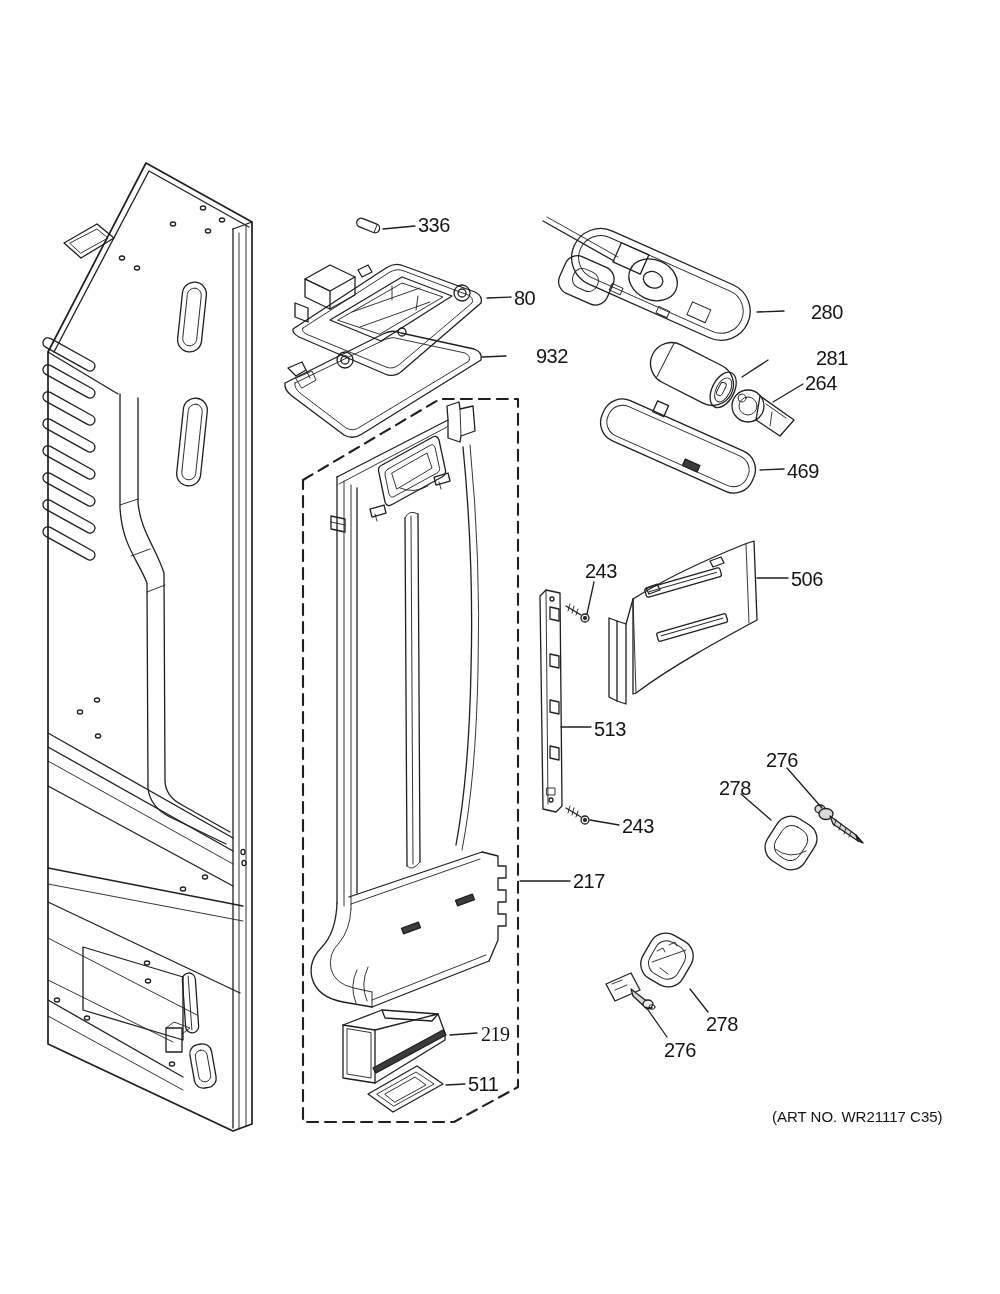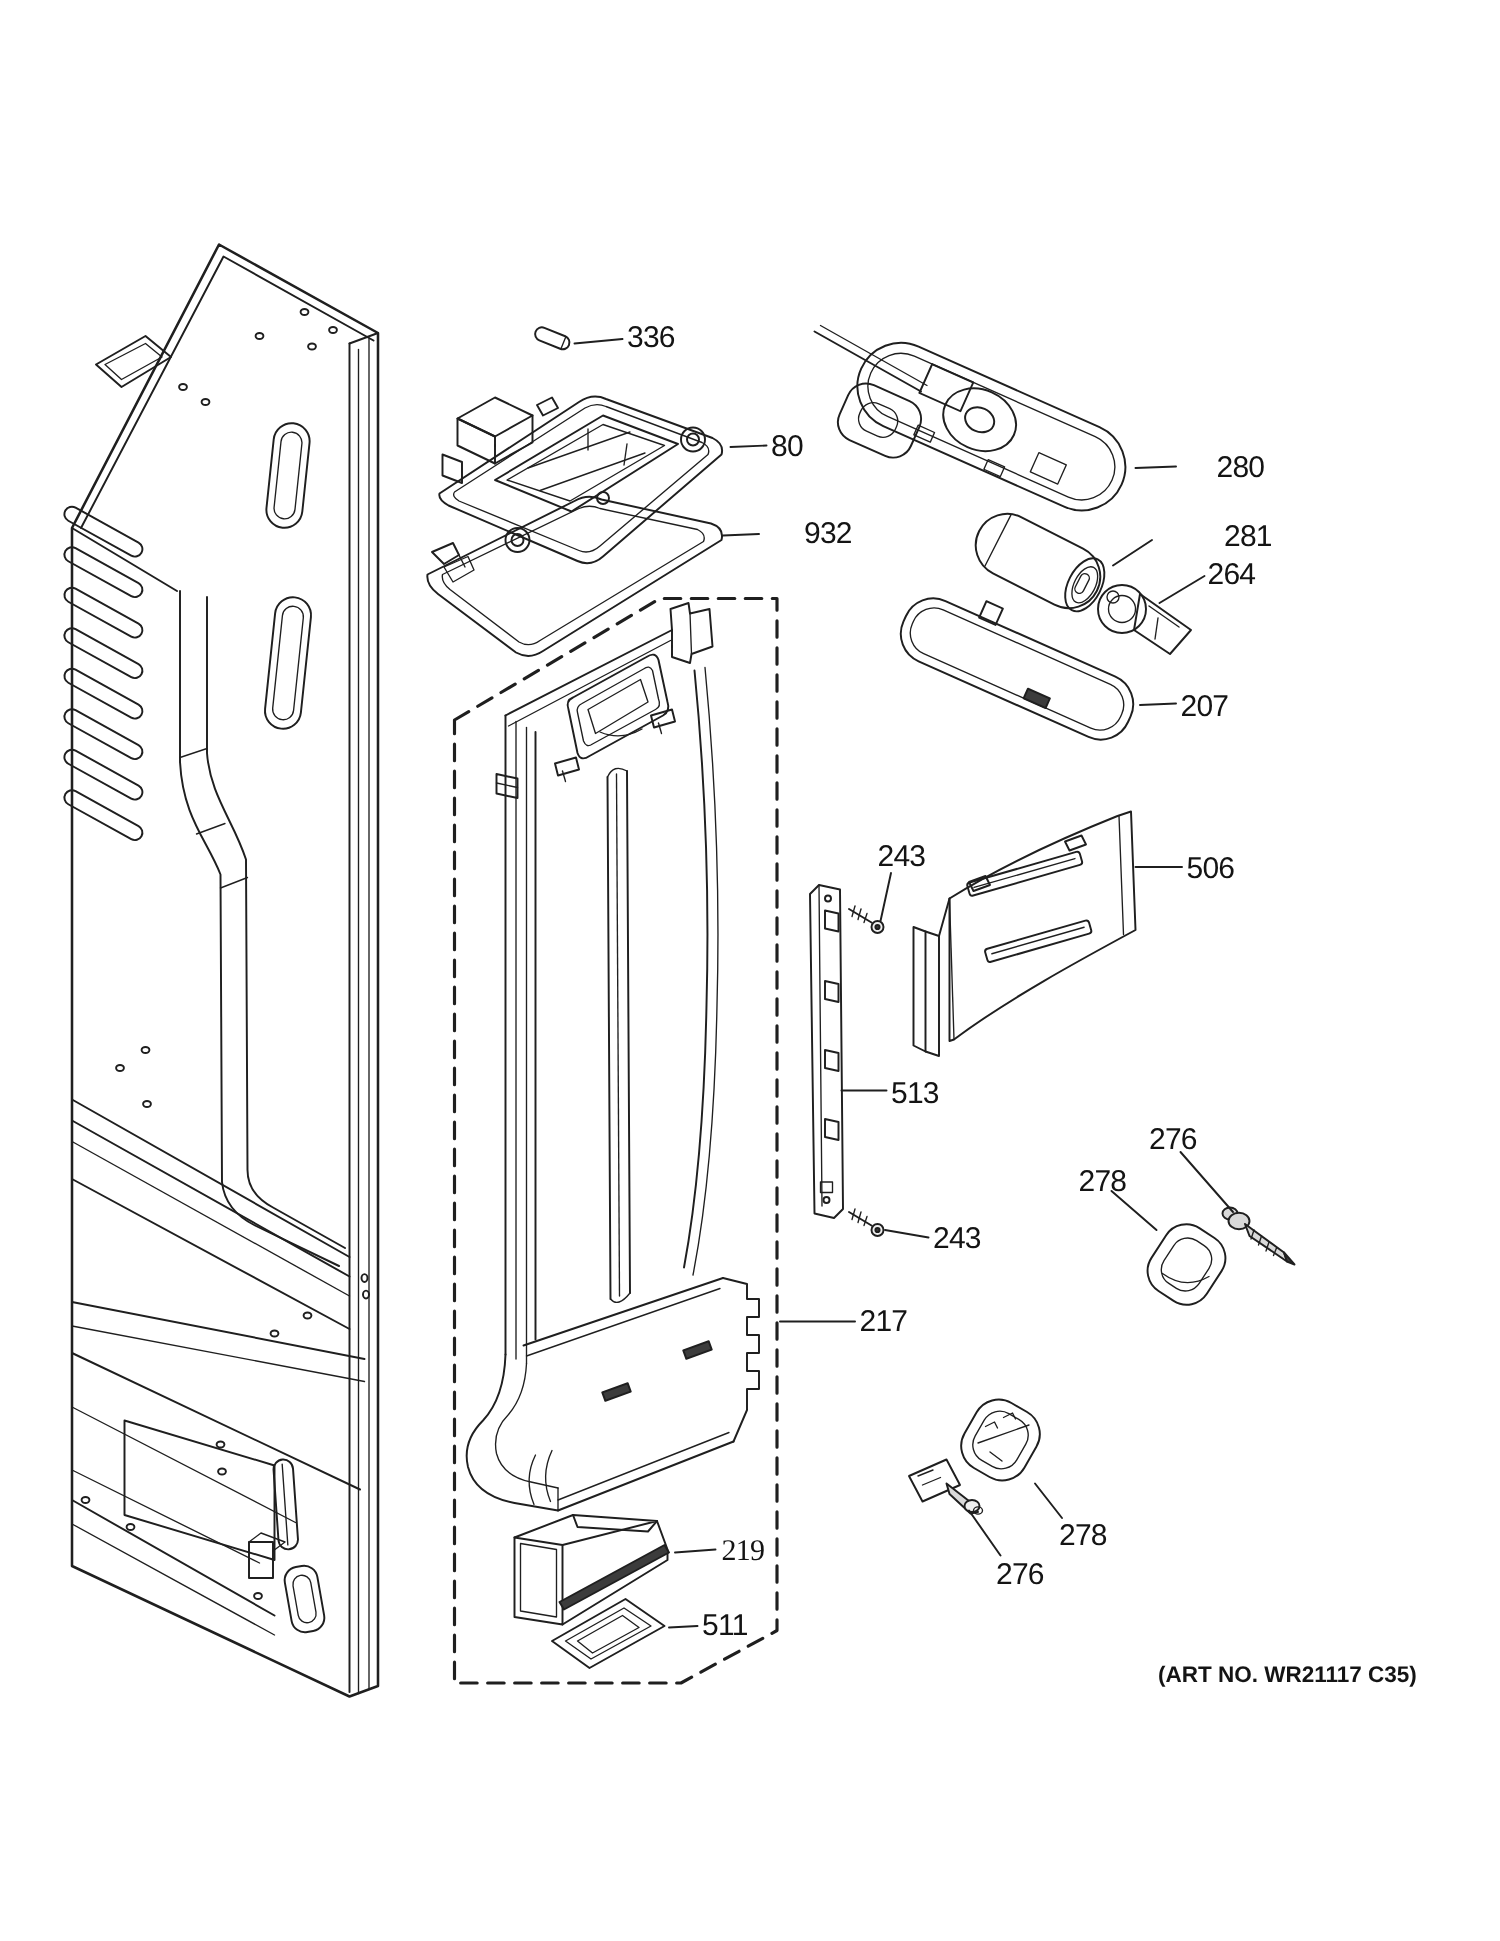--- a/index.html
+++ b/index.html
@@ -10,21 +10,21 @@
       fill:none;stroke:#1f1f1f;stroke-width:1.3;stroke-linecap:round;stroke-linejoin:round;}
   .la .thin{stroke-width:0.9;}
   .la .thick{stroke-width:1.7;}
   .la .dark{fill:#3c3c3c;stroke:#1f1f1f;}
   .la .grayfill{fill:#d9d9d9;}
   .la .lightfill{fill:#efefef;}
   .la .whitefill{fill:#ffffff;}
   .la .dashed{stroke-dasharray:11 7;stroke-width:2.1;}
   .callout{position:absolute;font-size:20px;letter-spacing:-0.5px;color:#141414;
            white-space:nowrap;line-height:1;}
-  .artno{position:absolute;font-size:15px;font-weight:bold;color:#141414;white-space:nowrap;line-height:1;}
+  .artno{position:absolute;font-size:15px;font-weight:normal;color:#141414;white-space:nowrap;line-height:1;}
 </style>
 </head>
 <body>
 
 <div class="stage">
 
 <svg class="la" width="1000" height="1294" viewBox="0 0 1000 1294">
 
   <g>
 
@@ -378,21 +378,21 @@
     <line x1="646" y1="1007" x2="667" y2="1037"></line>
   </g>
 </svg>
 
   <div class="callout" style="left:418px;top:215px;">336</div>
   <div class="callout" style="left:514px;top:288px;text-align:center;">80</div>
   <div class="callout" style="left:536px;top:346px;text-align:center;">932</div>
   <div class="callout" style="left:787px;top:302px;margin-left:24px;">280</div>
   <div class="callout" style="left:770px;top:348px;margin-left:46px;">281</div>
   <div class="callout" style="left:805px;top:373px;text-align:right;">264</div>
-  <div class="callout" style="left:787px;top:461px;">207</div>
+  <div class="callout" style="left:787px;top:461px;">469</div>
   <div class="callout" style="left:585px;top:561px;">243</div>
   <div class="callout" style="left:791px;top:569px;">506</div>
   <div class="callout" style="left:594px;top:719px;">513</div>
   <div class="callout" style="left:622px;top:816px;">243</div>
   <div class="callout" style="left:573px;top:871px;">217</div>
   <div class="callout" style="left:481px;top:1024px;font-family:Liberation Serif, serif;">219</div>
   <div class="callout" style="left:468px;top:1074px;">511</div>
   <div class="callout" style="left:766px;top:750px;">276</div>
   <div class="callout" style="left:719px;top:778px;">278</div>
   <div class="callout" style="left:706px;top:1014px;">278</div>

